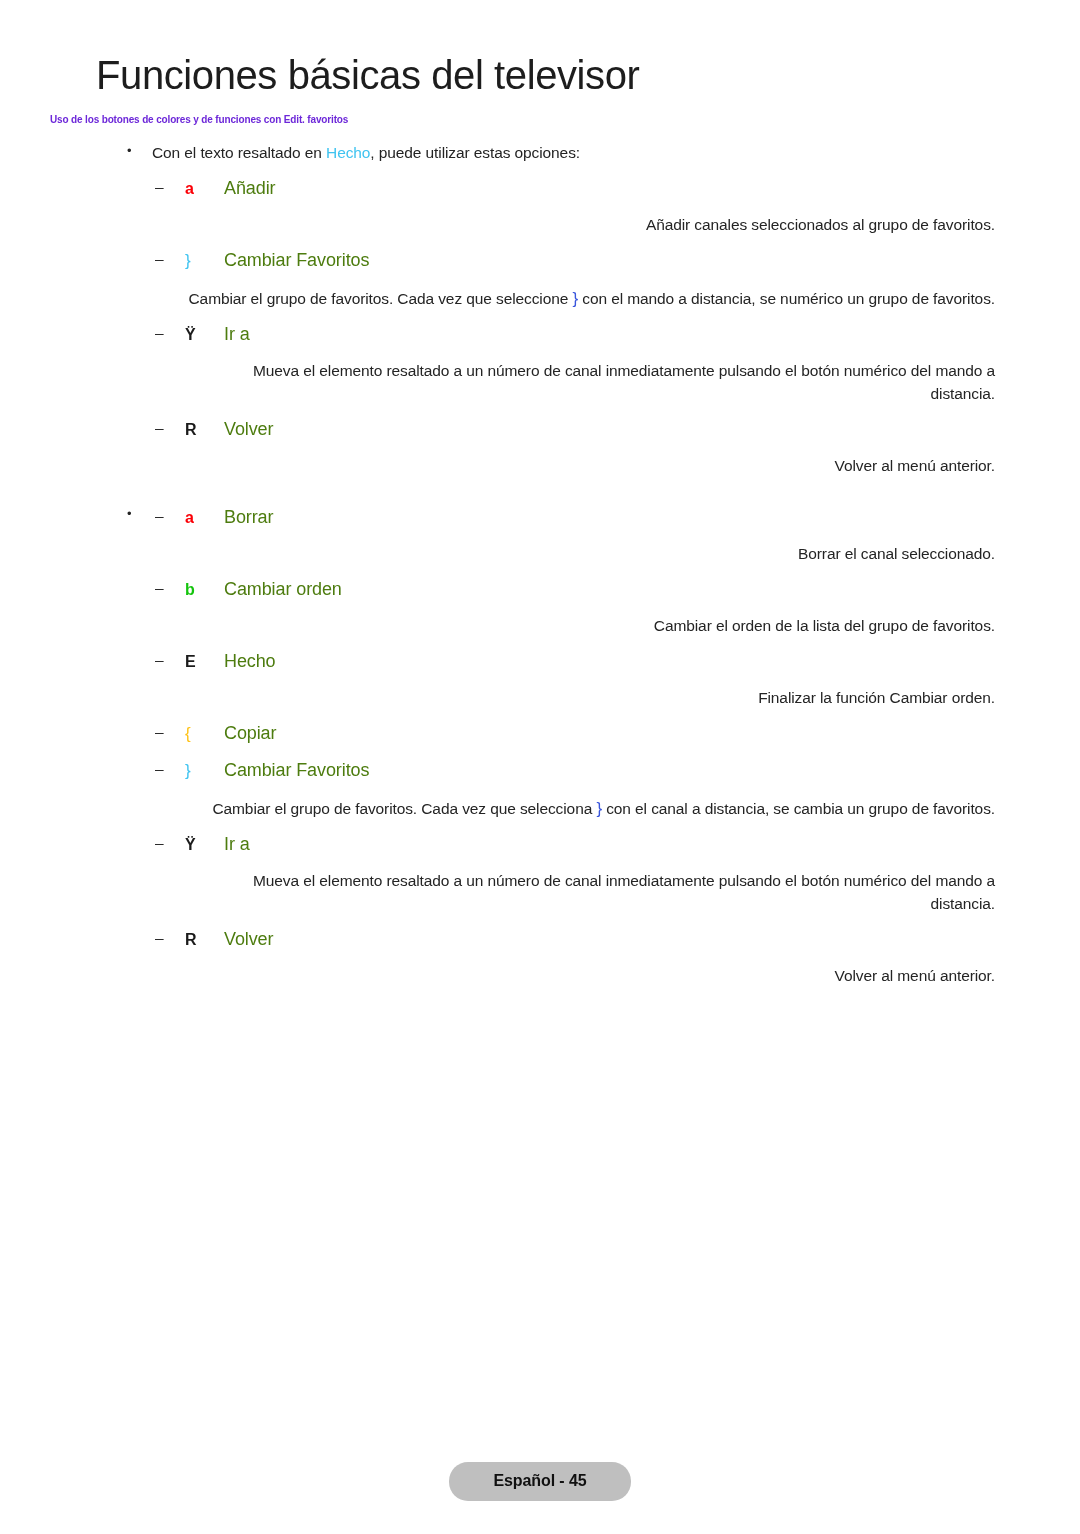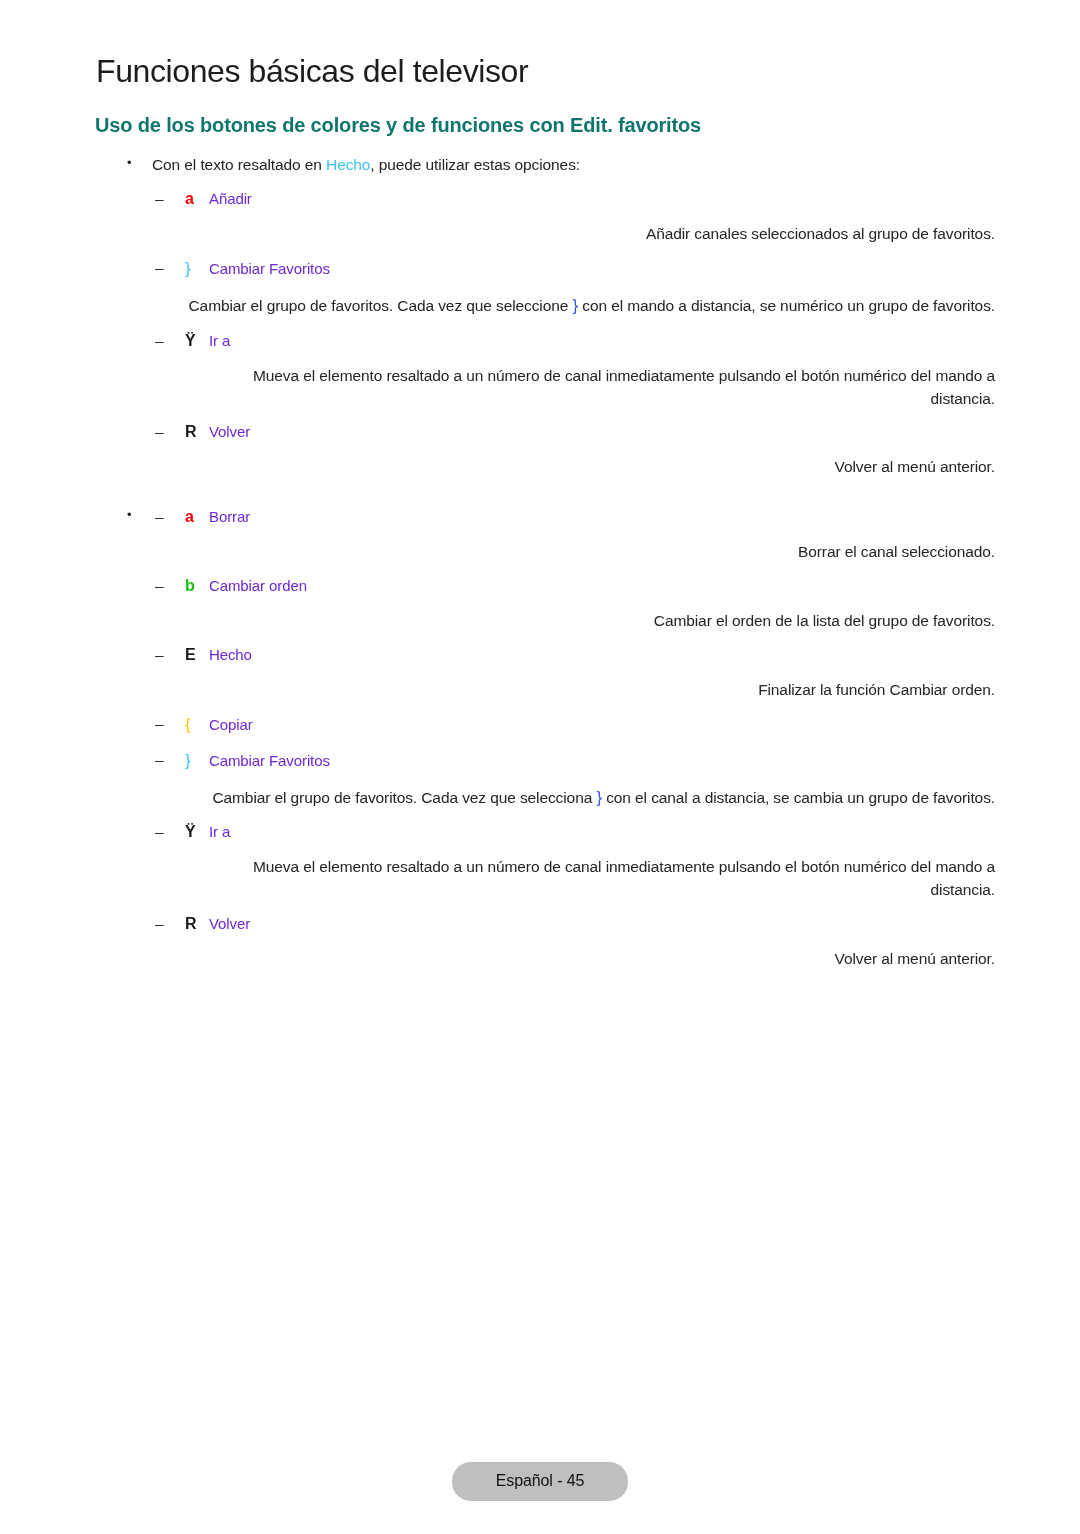--- a/index.html
+++ b/index.html
@@ -22,41 +22,41 @@
     width: 1080px;
     height: 1534px;
     overflow: hidden;
   }
 
   
   .page-title {
     position: absolute;
     left: 96px;
     top: 53px;
-    font-size: 32px;
+    font-size: 40px;
     font-weight: 300;
     letter-spacing: -0.4px;
     color: #1d1d1d;
     white-space: nowrap;
     font-stretch: condensed;
   }
 
   
   .content {
     position: absolute;
     left: 0;
     top: 114px;
     width: 1080px;
   }
 
   .subheading {
-    margin: 0 0 16px 95px;
-    font-size: 20px;
+    margin: 0 0 16px 50px;
+    font-size: 10px;
     font-weight: bold;
-    color: #0f766e;
+    color: #6d28d9;
     letter-spacing: -0.15px;
   }
 
   
   .bullet-row {
     position: relative;
     margin: 0 0 0 127px;
     padding-left: 25px;
     font-size: 15.5px;
     color: #242424;
@@ -94,23 +94,23 @@
     min-width: 22px;
     font-weight: bold;
     font-size: 16px;
     vertical-align: baseline;
   }
   .sub-item .sym.thin {
     font-weight: normal;
     font-size: 17px;
   }
   .sub-item .label {
-    color: #6d28d9;
-    font-size: 15px;
-    margin-left: 2px;
+    color: #4d7c0f;
+    font-size: 18px;
+    margin-left: 17px;
   }
 
   
   .desc {
     margin: 12px 0 0 185px;
     max-width: 810px;
     font-size: 15.5px;
     line-height: 1.48;
     color: #242424;
     letter-spacing: -0.1px;
@@ -137,21 +137,21 @@
     top: 1462px;
     width: 1080px;
     text-align: center;
   }
   .footer-badge {
     display: inline-block;
     background: #bfbfbf;
     border-radius: 19px;
     padding: 10px 44px 11px 44px;
     font-size: 16px;
-    font-weight: normal;
+    font-weight: bold;
     color: #101010;
     letter-spacing: -0.1px;
   }
 </style>
 </head>
 <body>
 
 <div class="page">
 
   <div class="page-title">Funciones básicas del televisor</div>

